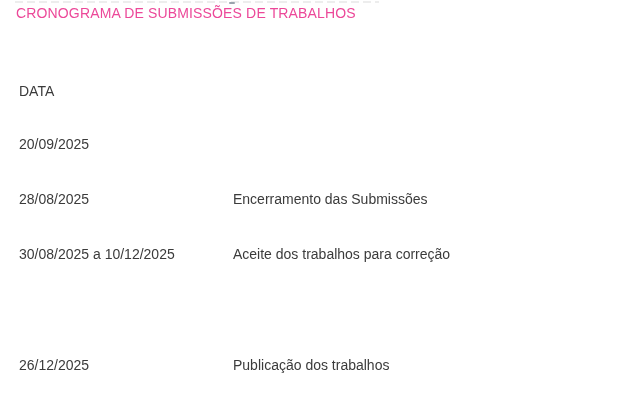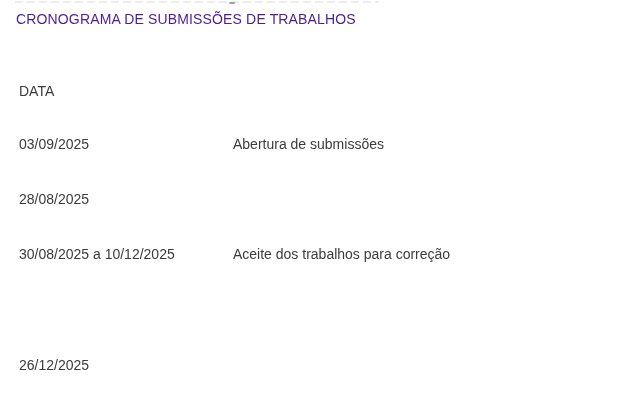--- a/index.html
+++ b/index.html
@@ -29,27 +29,27 @@
     left: 229px;
     top: 2px;
     width: 6px;
     height: 2px;
     border-radius: 1px;
     background: #9aa4ad;
   }
   .page-title {
     position: absolute;
     left: 16px;
-    top: 9px;
+    top: 3px;
     margin: 0;
     font-size: 14px;
     font-weight: 400;
     line-height: 20px;
     letter-spacing: 0.15px;
-    color: #4c1d95;
+    color: #ec4899;
     white-space: nowrap;
   }
   .schedule-table {
     position: absolute;
     left: 0;
     top: 0;
     width: 638px;
     height: 412px;
   }
   .t-row {
@@ -86,32 +86,33 @@
 
   <h2 class="page-title">CRONOGRAMA DE SUBMISSÕES DE TRABALHOS</h2>
 
   <div class="schedule-table">
 
     <div class="t-row row-header">
       <span class="c1">DATA</span>
     </div>
 
     <div class="t-row row-0">
-      <span class="c1">03/09/2025</span>
-      <span class="c2">Abertura de submissões</span>
+      <span class="c1">20/09/2025</span>
     </div>
 
     <div class="t-row row-1">
       <span class="c1">28/08/2025</span>
+      <span class="c2">Encerramento das Submissões</span>
     </div>
 
     <div class="t-row row-2">
       <span class="c1">30/08/2025 a 10/12/2025</span>
       <span class="c2">Aceite dos trabalhos para correção</span>
     </div>
 
 
     <div class="t-row row-4">
       <span class="c1">26/12/2025</span>
+      <span class="c2">Publicação dos trabalhos</span>
     </div>
 
   </div>
 </div>
 
 </body></html>

